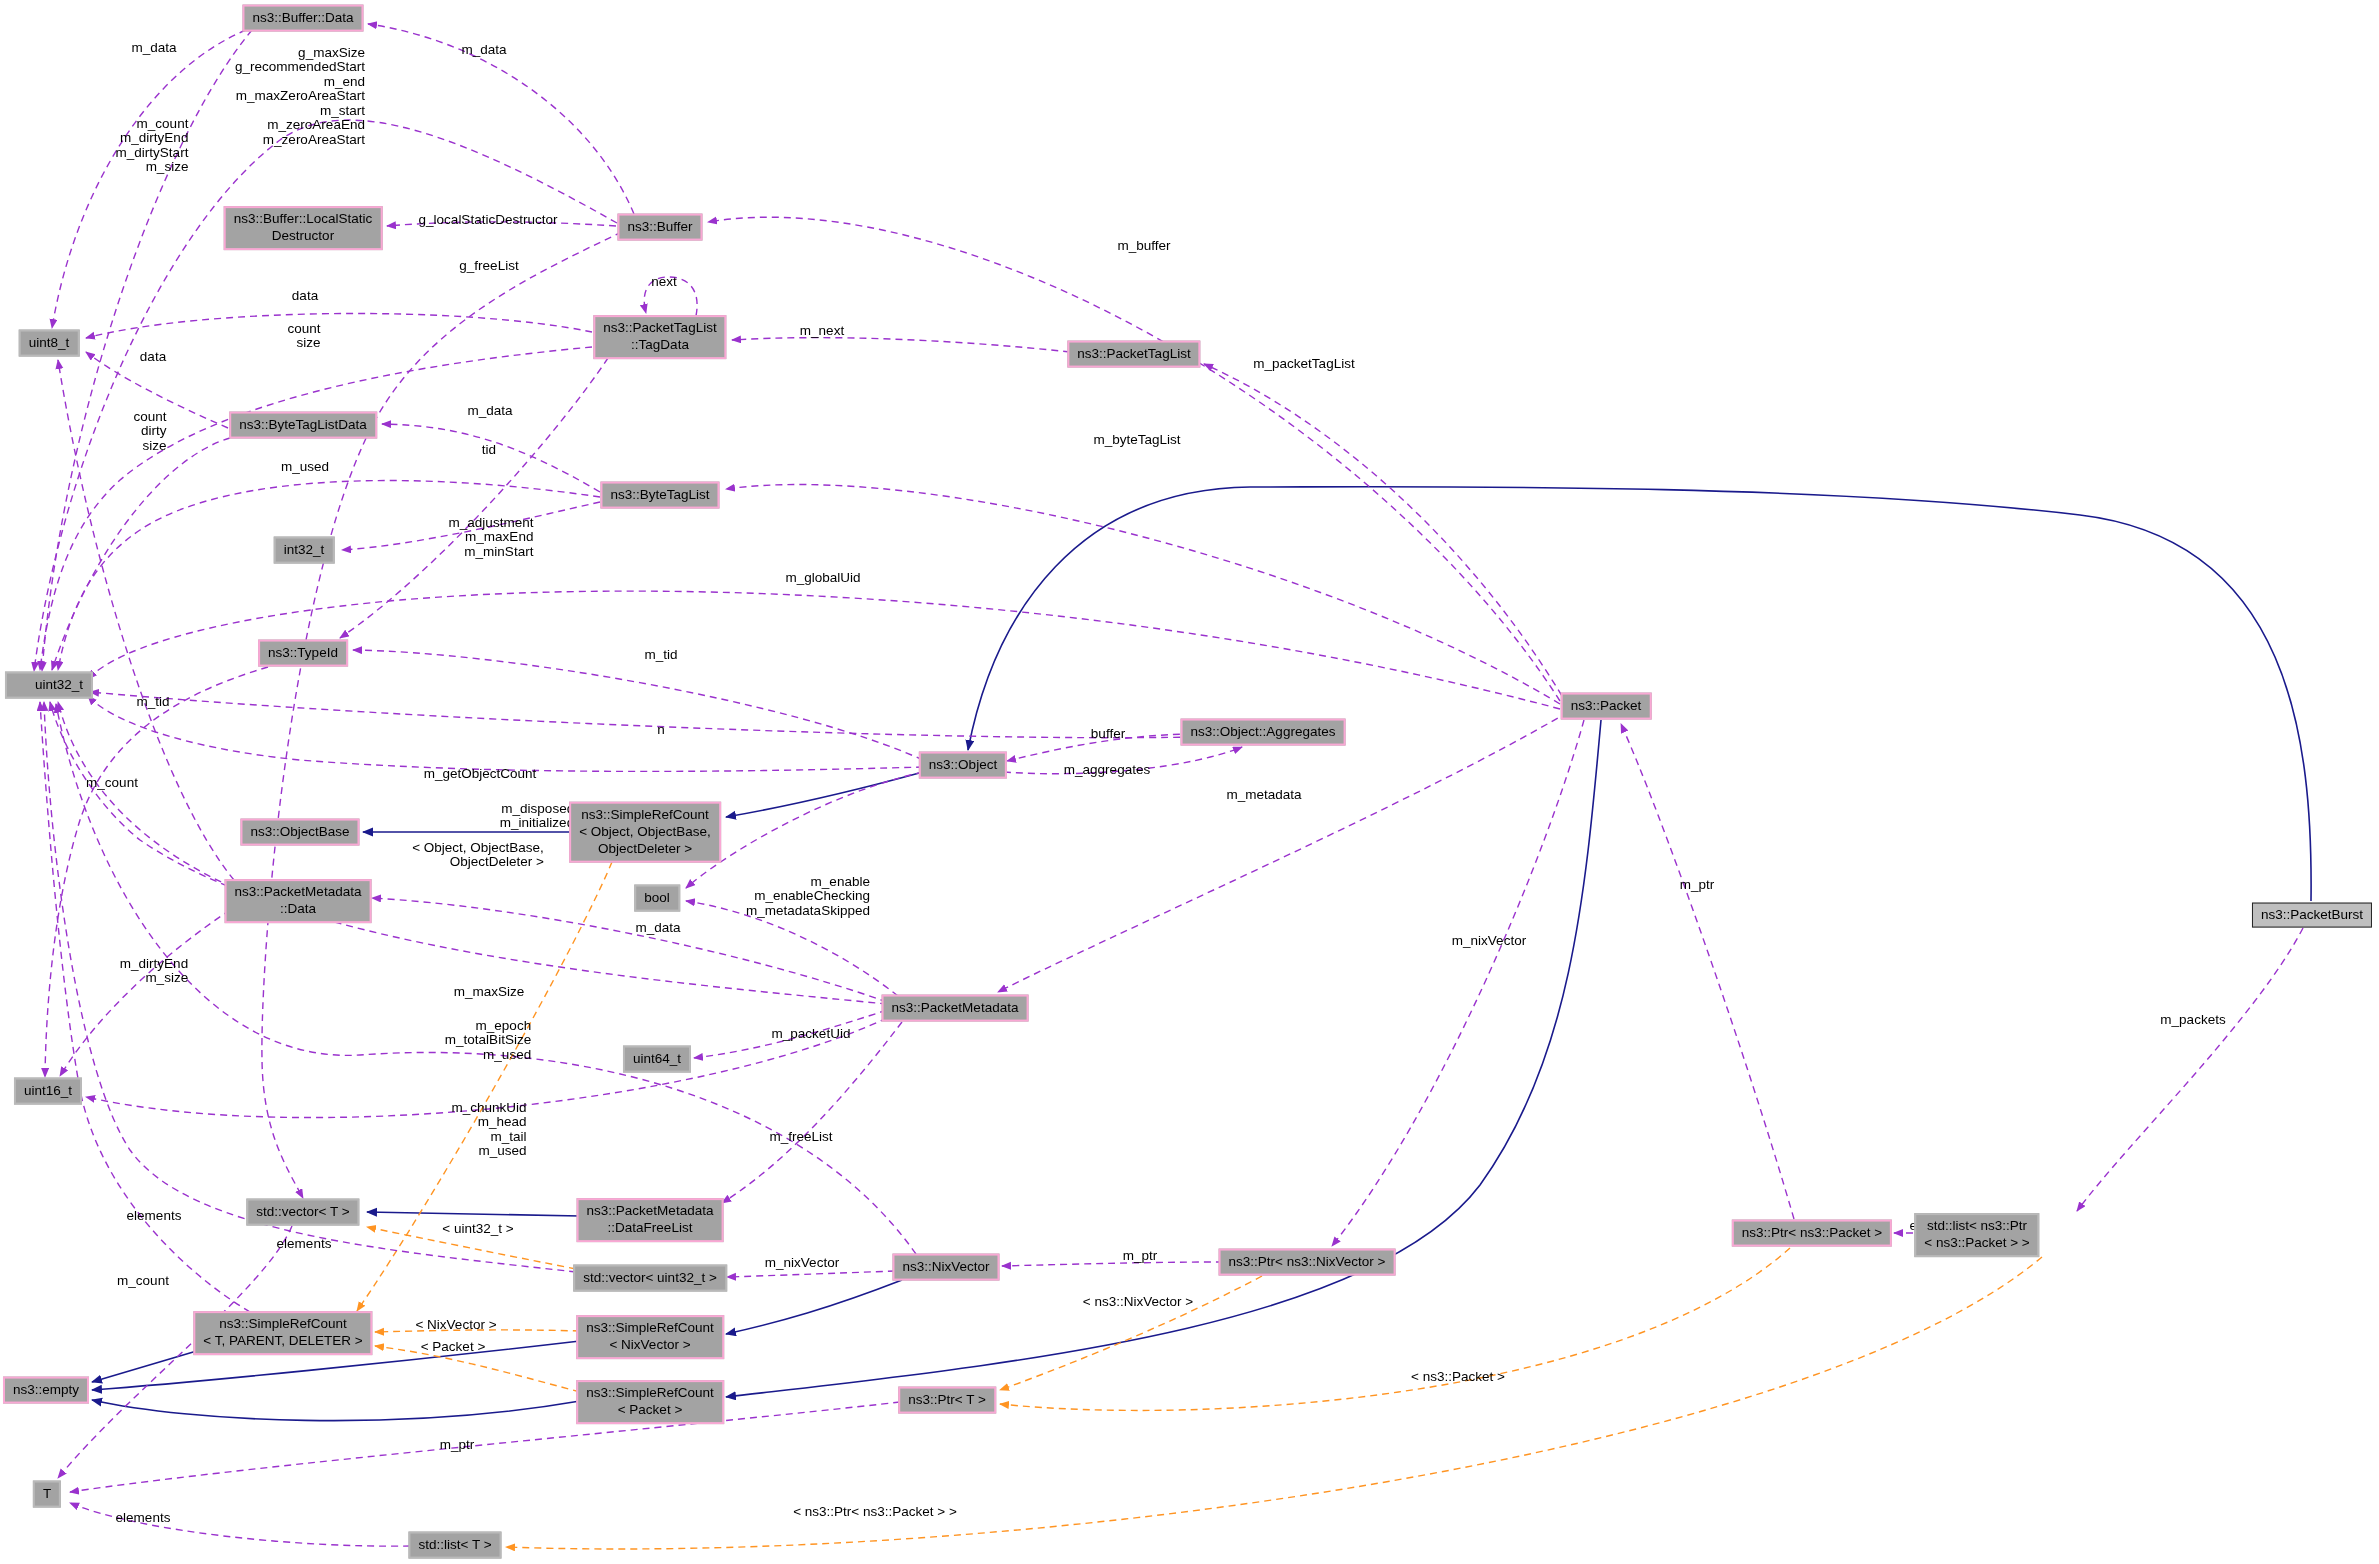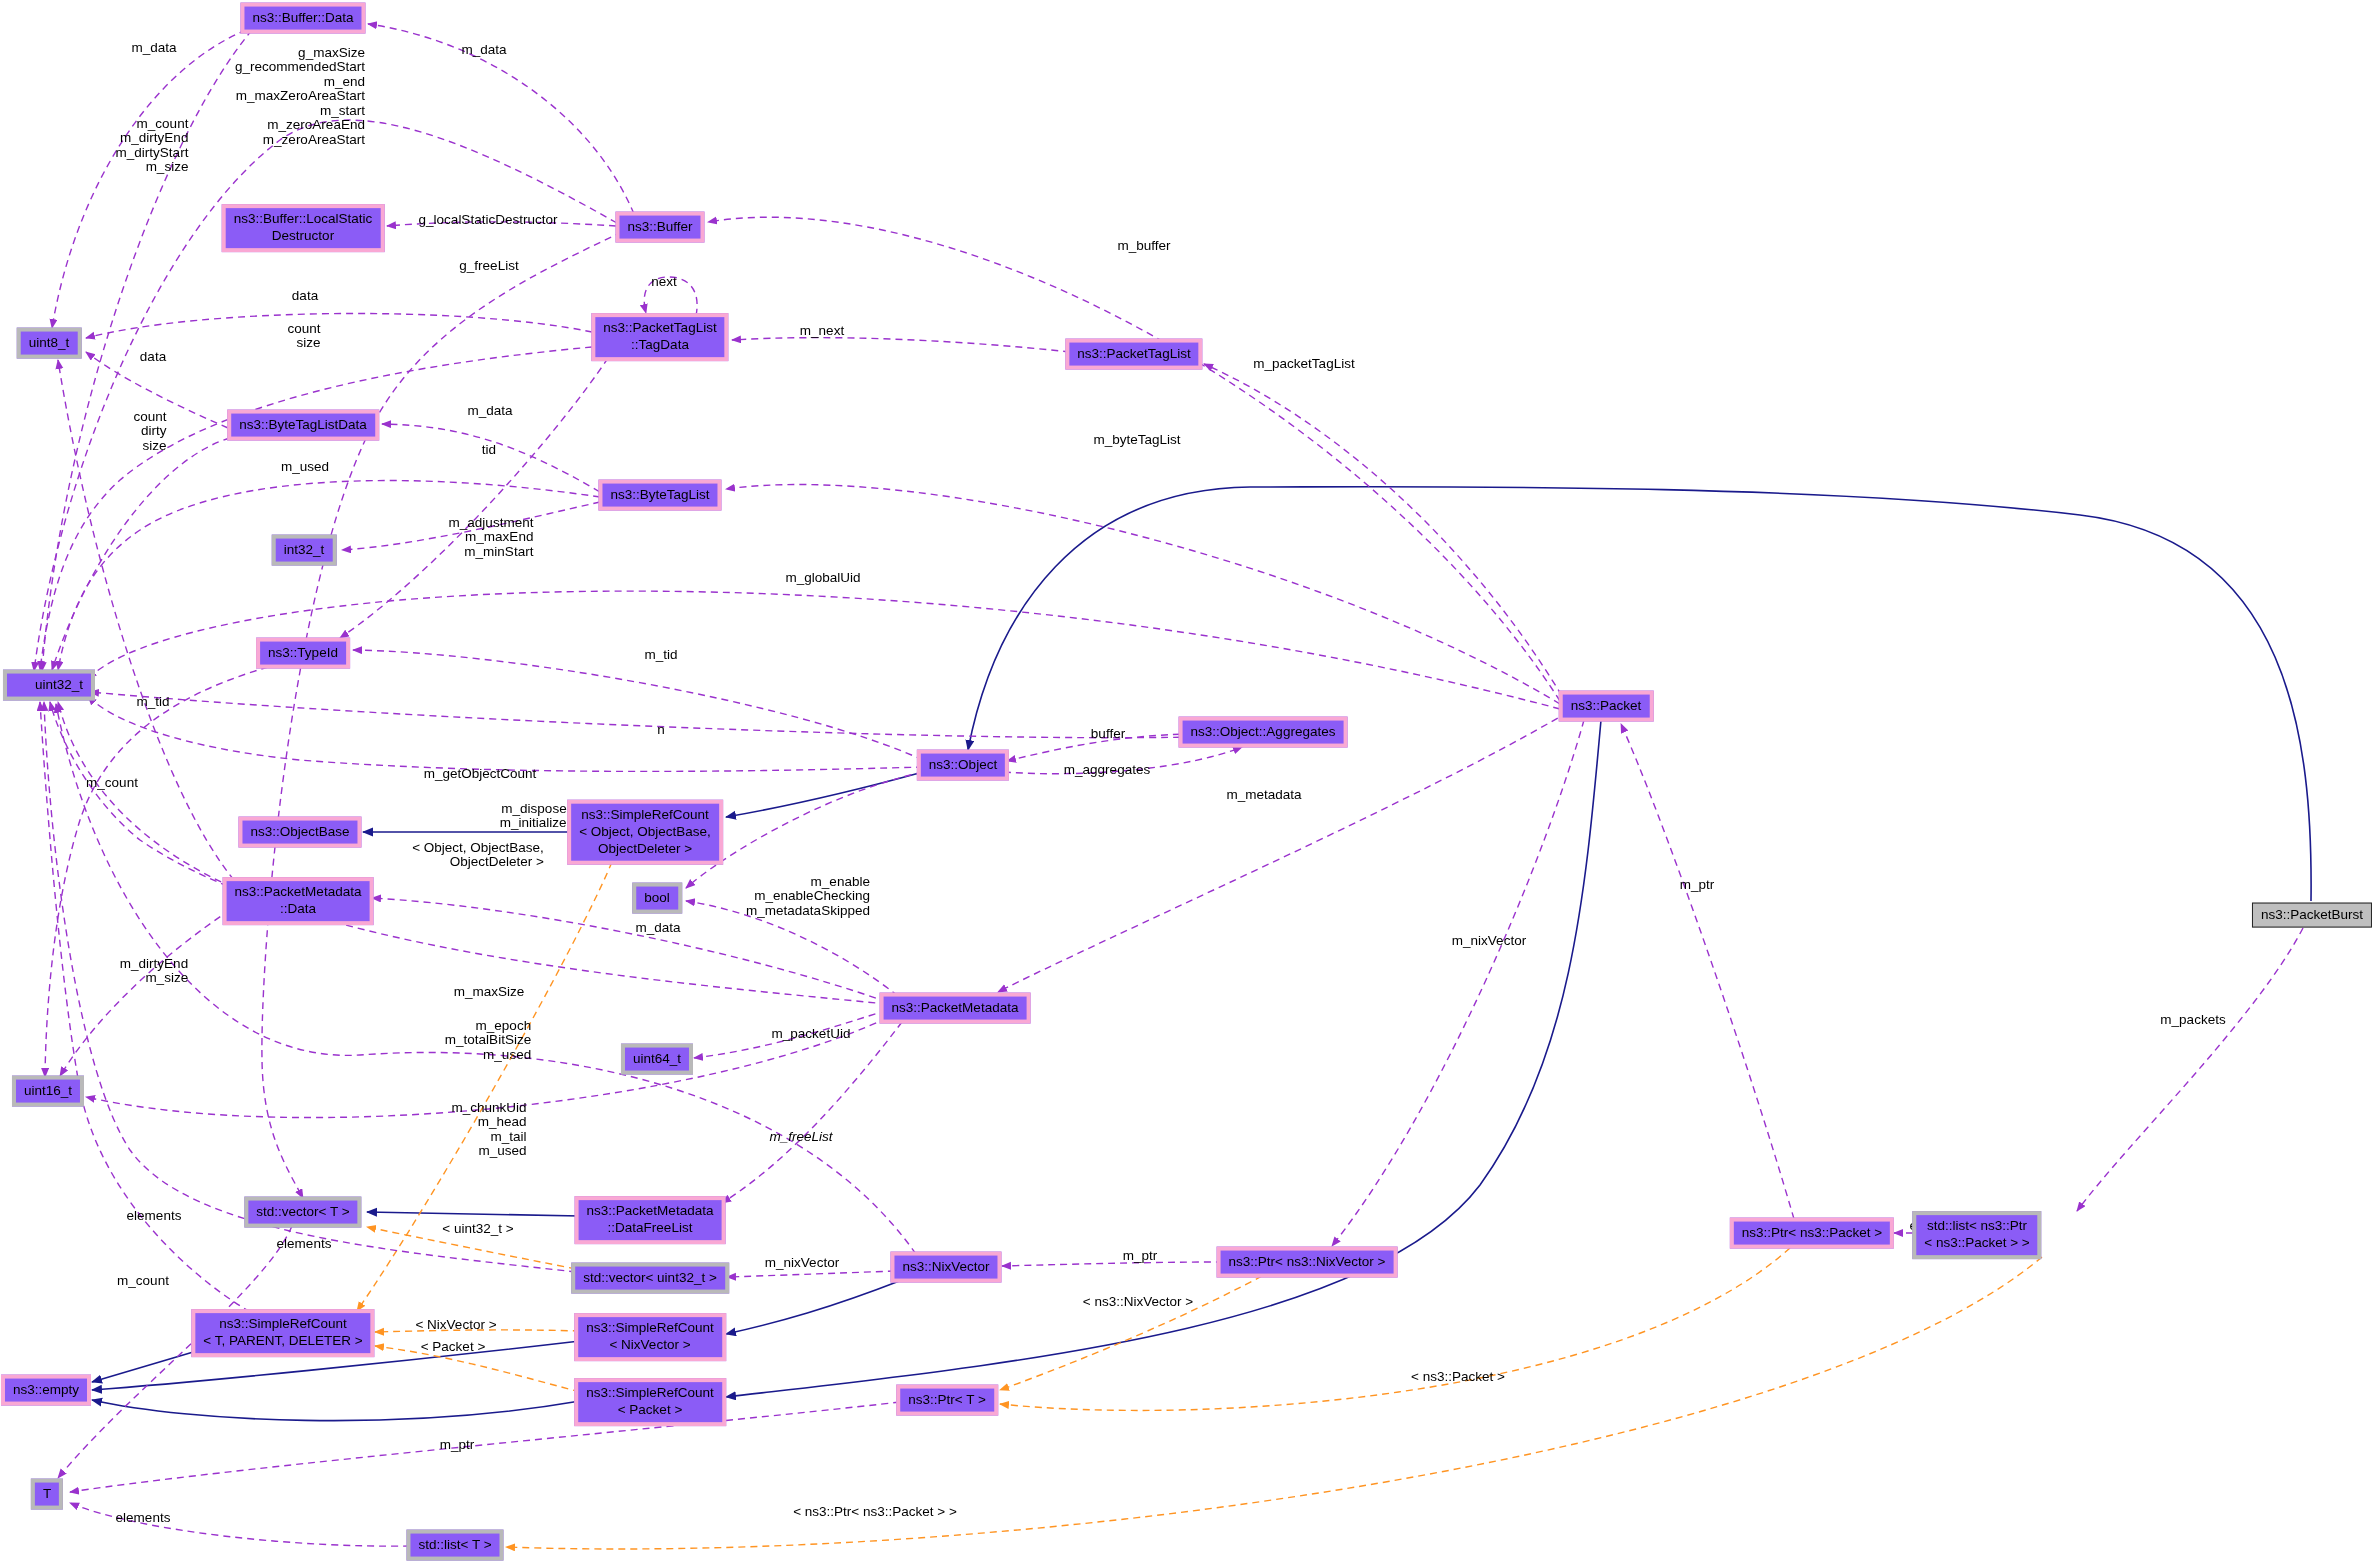--- a/index.html
+++ b/index.html
@@ -1,20 +1,20 @@
 <!DOCTYPE html>
 <html><head>
 <meta charset="utf-8">
 <style>
   html,body{margin:0;padding:0;background:#fff;}
   #canvas{position:relative;width:2379px;height:1564px;background:#ffffff;overflow:hidden;
           font-family:"Liberation Sans", sans-serif;}
   #edges{position:absolute;left:0;top:0;width:2379px;height:1564px;}
-  .node{position:absolute;transform:translate(-50%,-50%);background:#8b5cf6;
-        border:4px solid #f9a8d4;color:#000;font-size:13.5px;line-height:1.25;
+  .node{position:absolute;transform:translate(-50%,-50%);background:#a3a3a3;
+        border:2px solid #f9a8d4;color:#000;font-size:13.5px;line-height:1.25;
         text-align:center;white-space:pre-line;padding:3px 8px;z-index:3;}
   .n-gray{border-color:#b9b9b9;}
   .n-subject{background:#bfbfbf;border:1.4px solid #242424;}
   .lbl{position:absolute;transform:translate(-50%,-50%);color:#000;font-size:13.5px;
        line-height:1.07;text-align:right;white-space:pre-line;z-index:2;}
 </style>
 </head>
 <body>
 
 <div id="canvas">
@@ -208,21 +208,21 @@
 m_size</div>
 <div class="lbl" style="left:489px;top:992px;">m_maxSize</div>
 <div class="lbl" style="left:488px;top:1041px;">m_epoch
 m_totalBitSize
 m_used</div>
 <div class="lbl" style="left:811px;top:1034px;">m_packetUid</div>
 <div class="lbl" style="left:489px;top:1130px;">m_chunkUid
 m_head
 m_tail
 m_used</div>
-<div class="lbl" style="left:801px;top:1137px;font-style:italic;">m_freeList</div>
+<div class="lbl" style="left:801px;top:1137px;">m_freeList</div>
 <div class="lbl" style="left:154px;top:1216px;">elements</div>
 <div class="lbl" style="left:304px;top:1244px;">elements</div>
 <div class="lbl" style="left:478px;top:1229px;">&lt; uint32_t &gt;</div>
 <div class="lbl" style="left:802px;top:1263px;">m_nixVector</div>
 <div class="lbl" style="left:1489px;top:941px;">m_nixVector</div>
 <div class="lbl" style="left:1697px;top:885px;">m_ptr</div>
 <div class="lbl" style="left:1140px;top:1256px;">m_ptr</div>
 <div class="lbl" style="left:1138px;top:1302px;">&lt; ns3::NixVector &gt;</div>
 <div class="lbl" style="left:143px;top:1281px;">m_count</div>
 <div class="lbl" style="left:456px;top:1325px;">&lt; NixVector &gt;</div>

